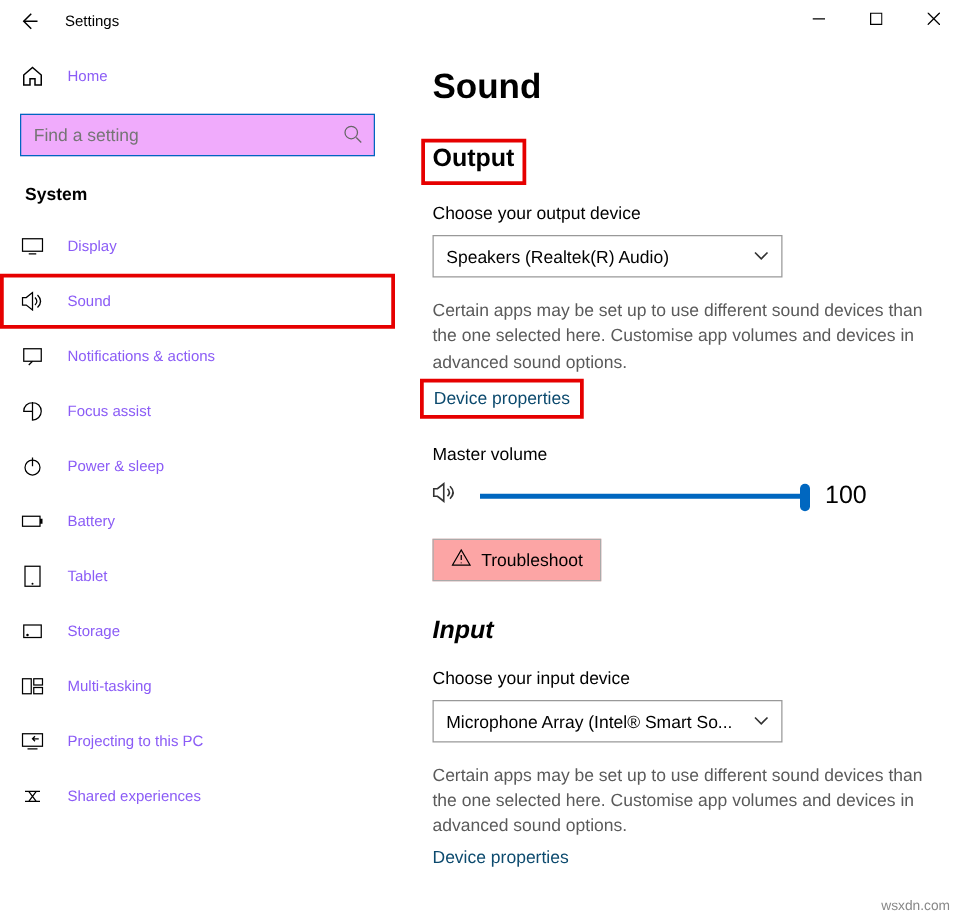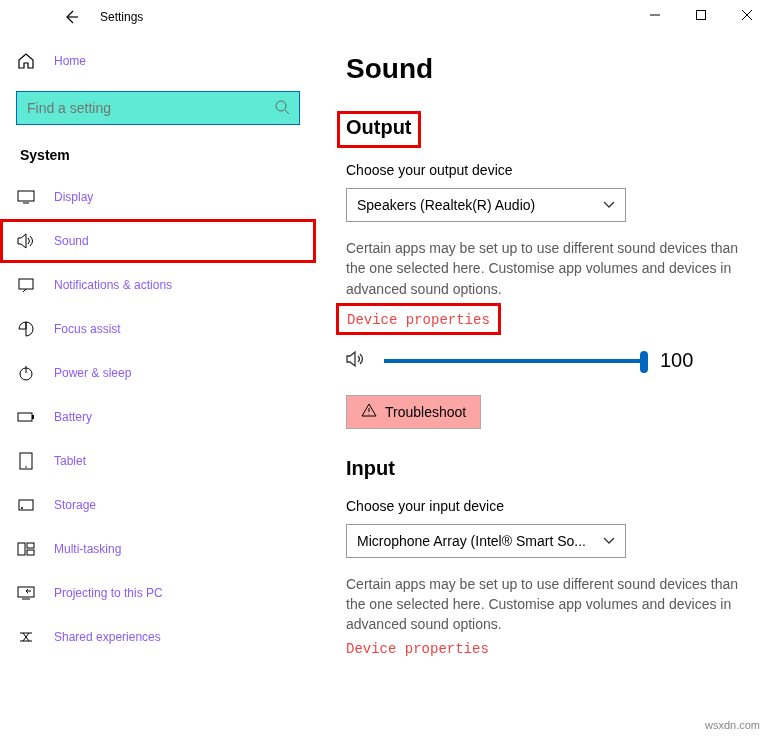--- a/index.html
+++ b/index.html
@@ -1,45 +1,45 @@
 <!DOCTYPE html>
 <html><head>
 <meta charset="utf-8">
 <style>
   * { box-sizing: border-box; margin: 0; padding: 0; font-family: "Segoe UI", Arial, sans-serif; }
   body { width: 770px; height: 737px; background: #fff; overflow: hidden; position: relative; }
-  .titlebar { height: 33px; display: flex; align-items: center; position: relative; padding-left: 48px; }
+  .titlebar { height: 33px; display: flex; align-items: center; position: relative; }
   .back-btn { width: 46px; height: 33px; display: flex; align-items: center; justify-content: center; }
   .title { font-size: 12px; color: #000; margin-left: 6px; }
   .winbtns { position: absolute; right: 0; top: 0; display: flex; }
   .winbtn { width: 46px; height: 30px; display: flex; align-items: center; justify-content: center; }
 
   .container { display: flex; height: calc(737px - 33px); }
   .sidebar { width: 316px; padding-top: 6px; }
   .content { flex: 1; padding: 20px 20px 20px 30px; }
 
   .nav-item { height: 44px; display: flex; align-items: center; padding-left: 16px; gap: 18px; font-size: 12px; color: #8b5cf6; }
   .nav-item .ico { width: 20px; display:flex; justify-content:center; }
   .nav-cat { font-weight: 600; font-size: 14px; padding: 16px 0 12px 20px; }
   .highlight-red { outline: 3px solid #e60000; outline-offset: -3px; }
   .search-wrap { margin: 8px 16px 6px 16px; }
-  .search { width: 100%; height: 34px; border: 1px solid #0067c0; padding: 0 30px 0 10px; font-size: 14px; color: #666; background: #5eead4; }
+  .search { width: 100%; height: 34px; border: 1px solid #0067c0; padding: 0 30px 0 10px; font-size: 14px; color: #666; background: #f0abfc; }
   .search-icon { position: relative; }
   .search-icon svg { position: absolute; right: 10px; top: -26px; }
 
   h1 { font-size: 28px; font-weight: 600; margin-bottom: 26px; }
   h2 { font-size: 20px; font-weight: 600; margin-bottom: 18px; }
   .red-box { display: inline-block; border: 3px solid #e60000; padding: 2px 6px 6px 6px; margin-left:-9px; margin-bottom: 14px;}
   .red-box h2 { margin-bottom: 0; }
   .red-box-link { display: inline-block; border: 3px solid #e60000; padding: 4px 8px; margin-left:-10px; margin-top:4px; margin-bottom:14px;}
   .label { font-size: 14px; color: #000; margin-bottom: 10px; }
   .dropdown { width: 280px; height: 34px; border: 1px solid #999; display: flex; align-items: center; justify-content: space-between; padding: 0 10px; font-size: 14px; margin-bottom: 16px; }
   .chev svg { display:block; }
   .hint { font-size: 14px; color: #5a5a5a; line-height: 1.45; max-width: 410px; }
-  .link { color: #ef4444; font-size: 14px; text-decoration: none; display: inline-block; font-family: Liberation Mono, monospace; }
+  .link { color: #0c4a6e; font-size: 14px; text-decoration: none; display: inline-block; }
   .link2 { margin-top: 6px; margin-bottom: 28px; }
   .mv-label { font-size: 14px; margin: 6px 0 14px 0; }
   .slider-row { display: flex; align-items: center; gap: 16px; margin-bottom: 22px; }
   .vol-icon { width: 22px; }
   .slider { position: relative; width: 260px; height: 24px; }
   .track { position: absolute; top: 11px; left: 0; right: 0; height: 2px; background: #888; }
   .track-fill { position: absolute; top: 10px; left: 0; width: 100%; height: 4px; background: #0067c0; }
   .thumb { position: absolute; right: -4px; top: 2px; width: 8px; height: 22px; border-radius: 4px; background: #0067c0; }
   .vol-val { font-size: 20px; }
   .btn-ts { height: 34px; border: 1px solid #aaa; background: #fca5a5; display: inline-flex; align-items: center; padding: 0 14px; gap: 8px; font-size: 14px; margin-bottom: 18px; }
@@ -213,20 +213,21 @@
             <path d="M1 1 L6 6 L11 1" stroke="#333" fill="none" stroke-width="1.3"></path>
           </svg>
         </span>
     </div>
     <p class="hint">Certain apps may be set up to use different sound devices than the one selected here. Customise app volumes and devices in advanced sound options.</p>
 
     <div class="red-box-link">
       <a class="link">Device properties</a>
     </div>
 
+    <div class="mv-label">Master volume</div>
     <div class="slider-row">
       <span class="vol-icon"><svg width="22" height="18" viewBox="0 0 22 18">
             <path d="M1 6 H4 L9 2 V16 L4 12 H1 Z" fill="none" stroke="#333" stroke-width="1.3"></path>
             <path d="M12 6 Q15 9 12 12 M14 4 Q19 9 14 14" fill="none" stroke="#333" stroke-width="1.3"></path>
           </svg></span>
       <div class="slider">
         <div class="track"></div>
           <div class="track-fill"></div>
           <div class="thumb"></div>
       </div>
@@ -235,21 +236,21 @@
 
     <div class="btn-ts">
       <span><svg width="16" height="14" viewBox="0 0 16 14">
             <path d="M8 1 L15 13 H1 Z" fill="none" stroke="#000"></path>
             <path d="M8 5 V9 M8 11 V11.5" stroke="#000"></path>
           </svg></span>
       <span>Troubleshoot</span>
     </div>
 
     <div class="input-section">
-      <h2 style="margin-bottom:18px;">Input</h2>
+      <h2 style="margin-bottom:18px;font-style:italic;">Input</h2>
       <div class="label">Choose your input device</div>
       <div class="dropdown">
         <span>Microphone Array (Intel® Smart So...</span>
         <span class="chev">
             <svg width="12" height="8" viewBox="0 0 12 8">
               <path d="M1 1 L6 6 L11 1" stroke="#333" fill="none" stroke-width="1.3"></path>
             </svg>
           </span>
       </div>
       <p class="hint">Certain apps may be set up to use different sound devices than the one selected here. Customise app volumes and devices in advanced sound options.</p>

